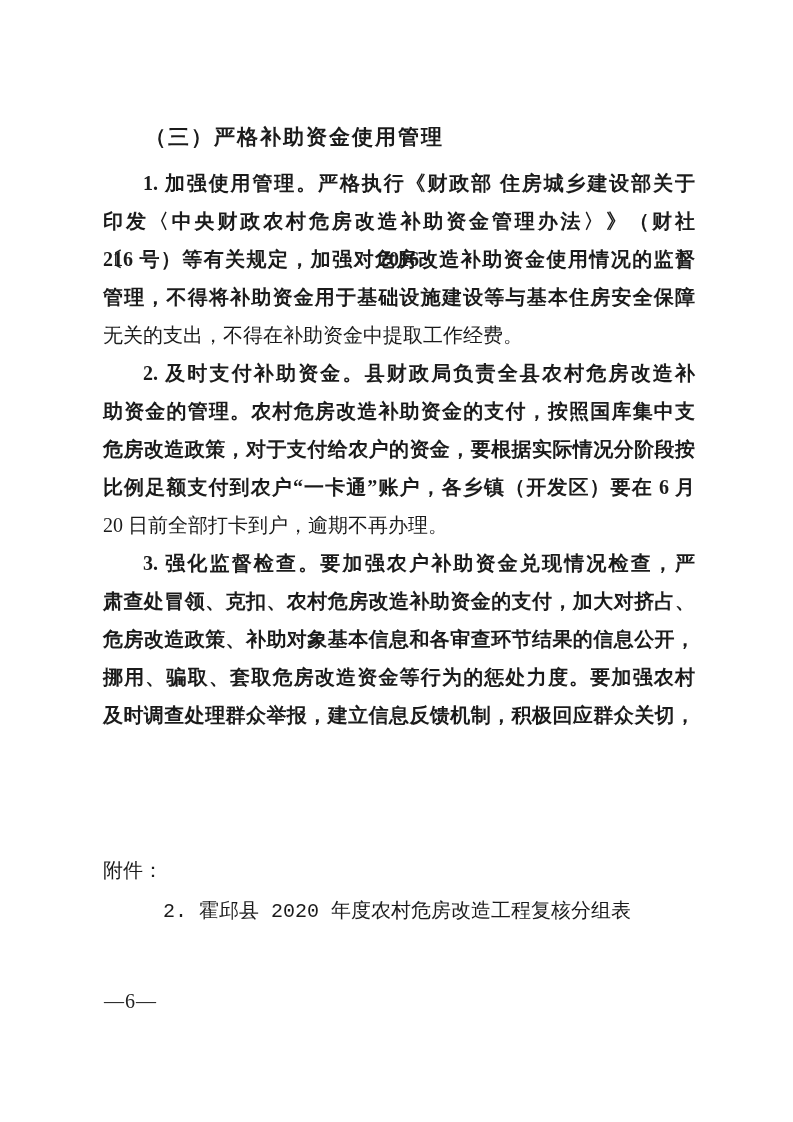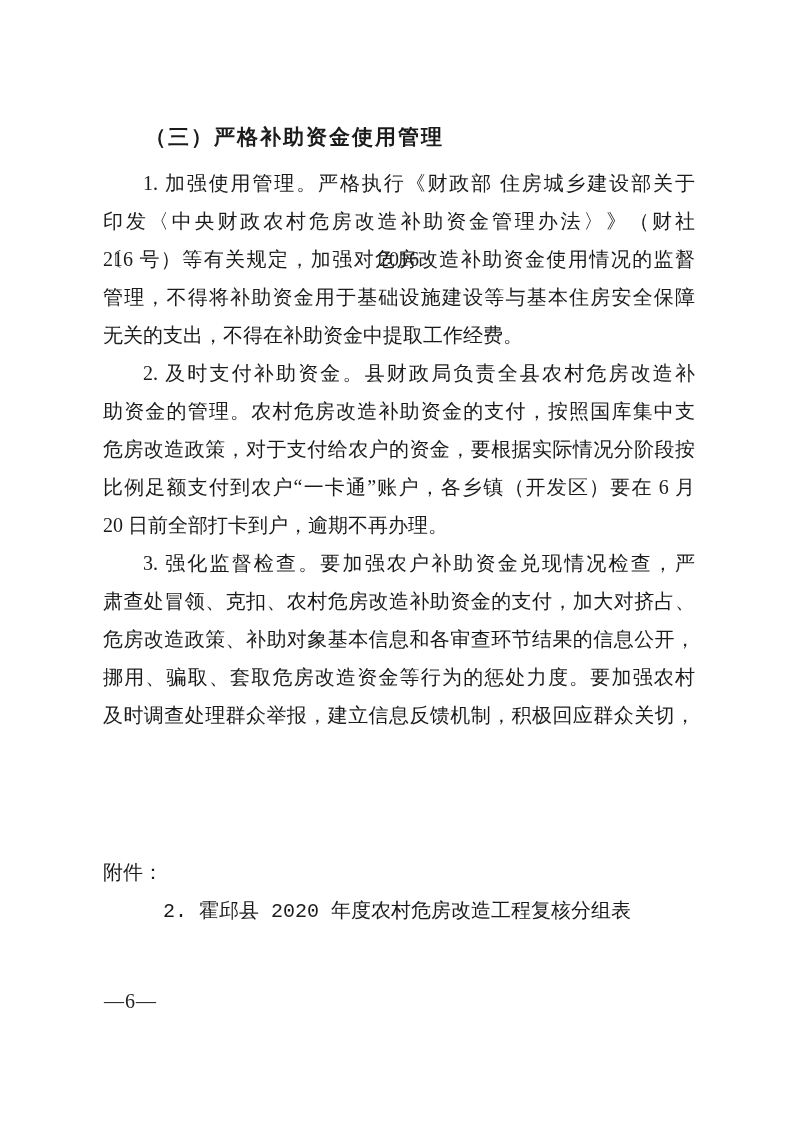--- a/index.html
+++ b/index.html
@@ -26,20 +26,21 @@
   .line {
     font-size: 20px;
     line-height: 38px;
     height: 38px;
     text-align: left;
   }
   .line.justify {
     text-align: justify;
     text-align-last: justify;
     text-justify: inter-character;
+    font-weight: bold;
   }
   .line.indent {
     text-indent: 2em;
   }
   .line.heading {
     font-weight: bold;
     font-size: 21px;
     letter-spacing: 2px;
     text-indent: 2em;
     margin-bottom: 8px;
@@ -52,20 +53,21 @@
     font-size: 20px;
     line-height: 40px;
   }
   .attach-row {
     display: flex;
     height: 40px;
     white-space: nowrap;
   }
   .attach-row .attach-label {
     flex: 0 0 auto;
+    font-family: Liberation Mono, monospace;
   }
   .attach-row.cont {
     padding-left: 3em;
     font-family: Liberation Mono, monospace;
   }
   .footer {
     position: absolute;
     left: 104px;
     top: 986px;
     font-size: 20px;

